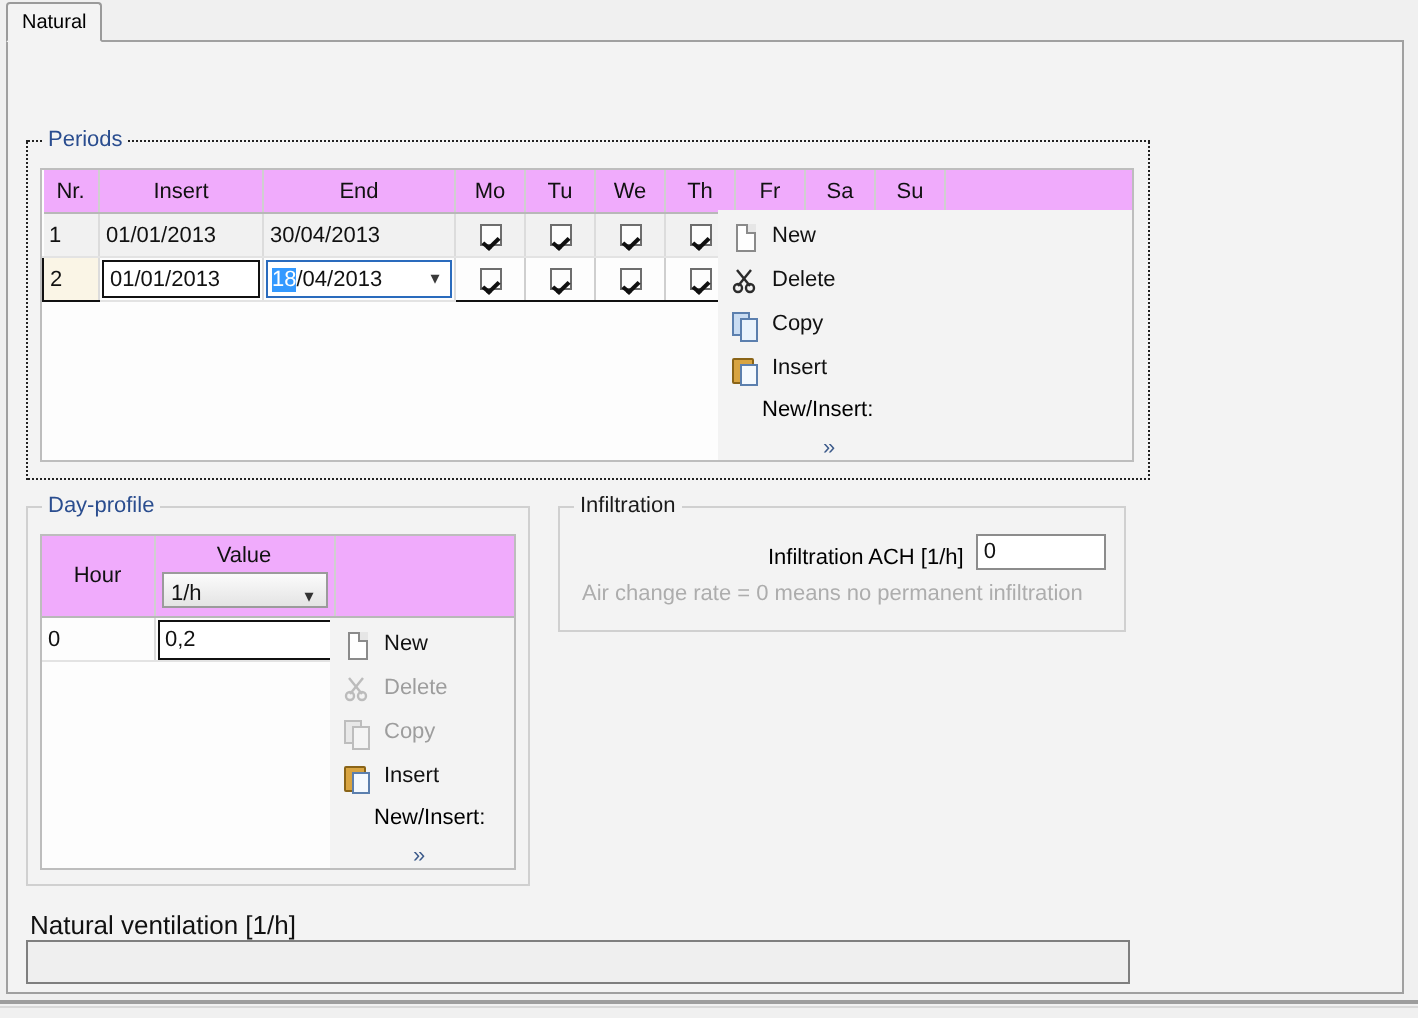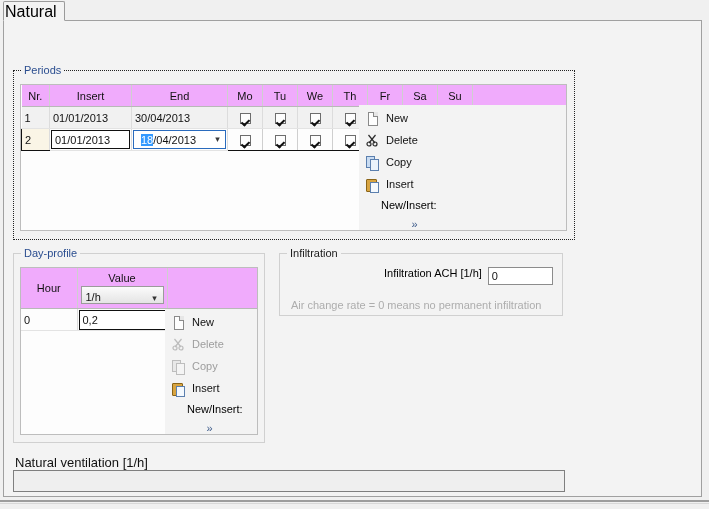--- a/index.html
+++ b/index.html
@@ -18,22 +18,22 @@
     width: 709px; height: 20px;
     background: #f0f0f0;
   }
   .tab {
     position: absolute; top: 3px;
     height: 17px;
     box-sizing: border-box;
     border: 1px solid #9a9a9a;
     border-bottom: none;
     border-radius: 2px 2px 0 0;
-    padding: 2px 7px 0 1px;
-    font-size: 16px;
+    padding: 2px 7px 0 7px;
+    font-size: 10px;
     line-height: 14px;
     background: linear-gradient(to bottom,#fdfdfd,#e7e7e7);
     color: #000;
   }
   .tab.active {
     top: 1px;
     height: 20px;
     background: #f3f3f3;
     border-bottom: 1px solid #f3f3f3;
     z-index: 4;
@@ -187,21 +187,21 @@
     background: #ffffff;
     border: 1px solid #111;
     box-sizing: border-box;
     display: flex;
     align-items: center;
     padding-left: 3px;
     font-size: 11px;
   }
   .cell-edit.combo {
     border: 1px solid #2a6bbd;
-    padding-left: 5px;
+    padding-left: 0;
     justify-content: space-between;
   }
   .cell-edit.combo .txtwrap { padding-left: 2px; }
   .sel-text {
     background: #3399ff;
     color: #ffffff;
   }
   .combo-arrow {
     width: 15px;
     text-align: center;
@@ -346,37 +346,37 @@
     display: flex;
     align-items: center;
     padding-left: 3px;
   }
 
   
   .inf-row {
     position: absolute;
     left: 105px; top: 20px;
     display: flex;
-    align-items: flex-start;
+    align-items: flex-end;
     gap: 6px;
     font-size: 11px;
   }
   .inf-input {
     width: 65px; height: 18px;
     box-sizing: border-box;
     border: 1px solid #8c8c8c;
     background: #ffffff;
     font-size: 11px;
     line-height: 16px;
     padding-left: 3px;
     color: #111;
   }
   .inf-hint {
     position: absolute;
-    left: 12px; top: 52px;
+    left: 12px; top: 44px;
     font-size: 11px;
     color: #adadad;
   }
 
   
   .nv-label {
     position: absolute;
     left: 14px; top: 457px;
     font-size: 13px;
     color: #111;

